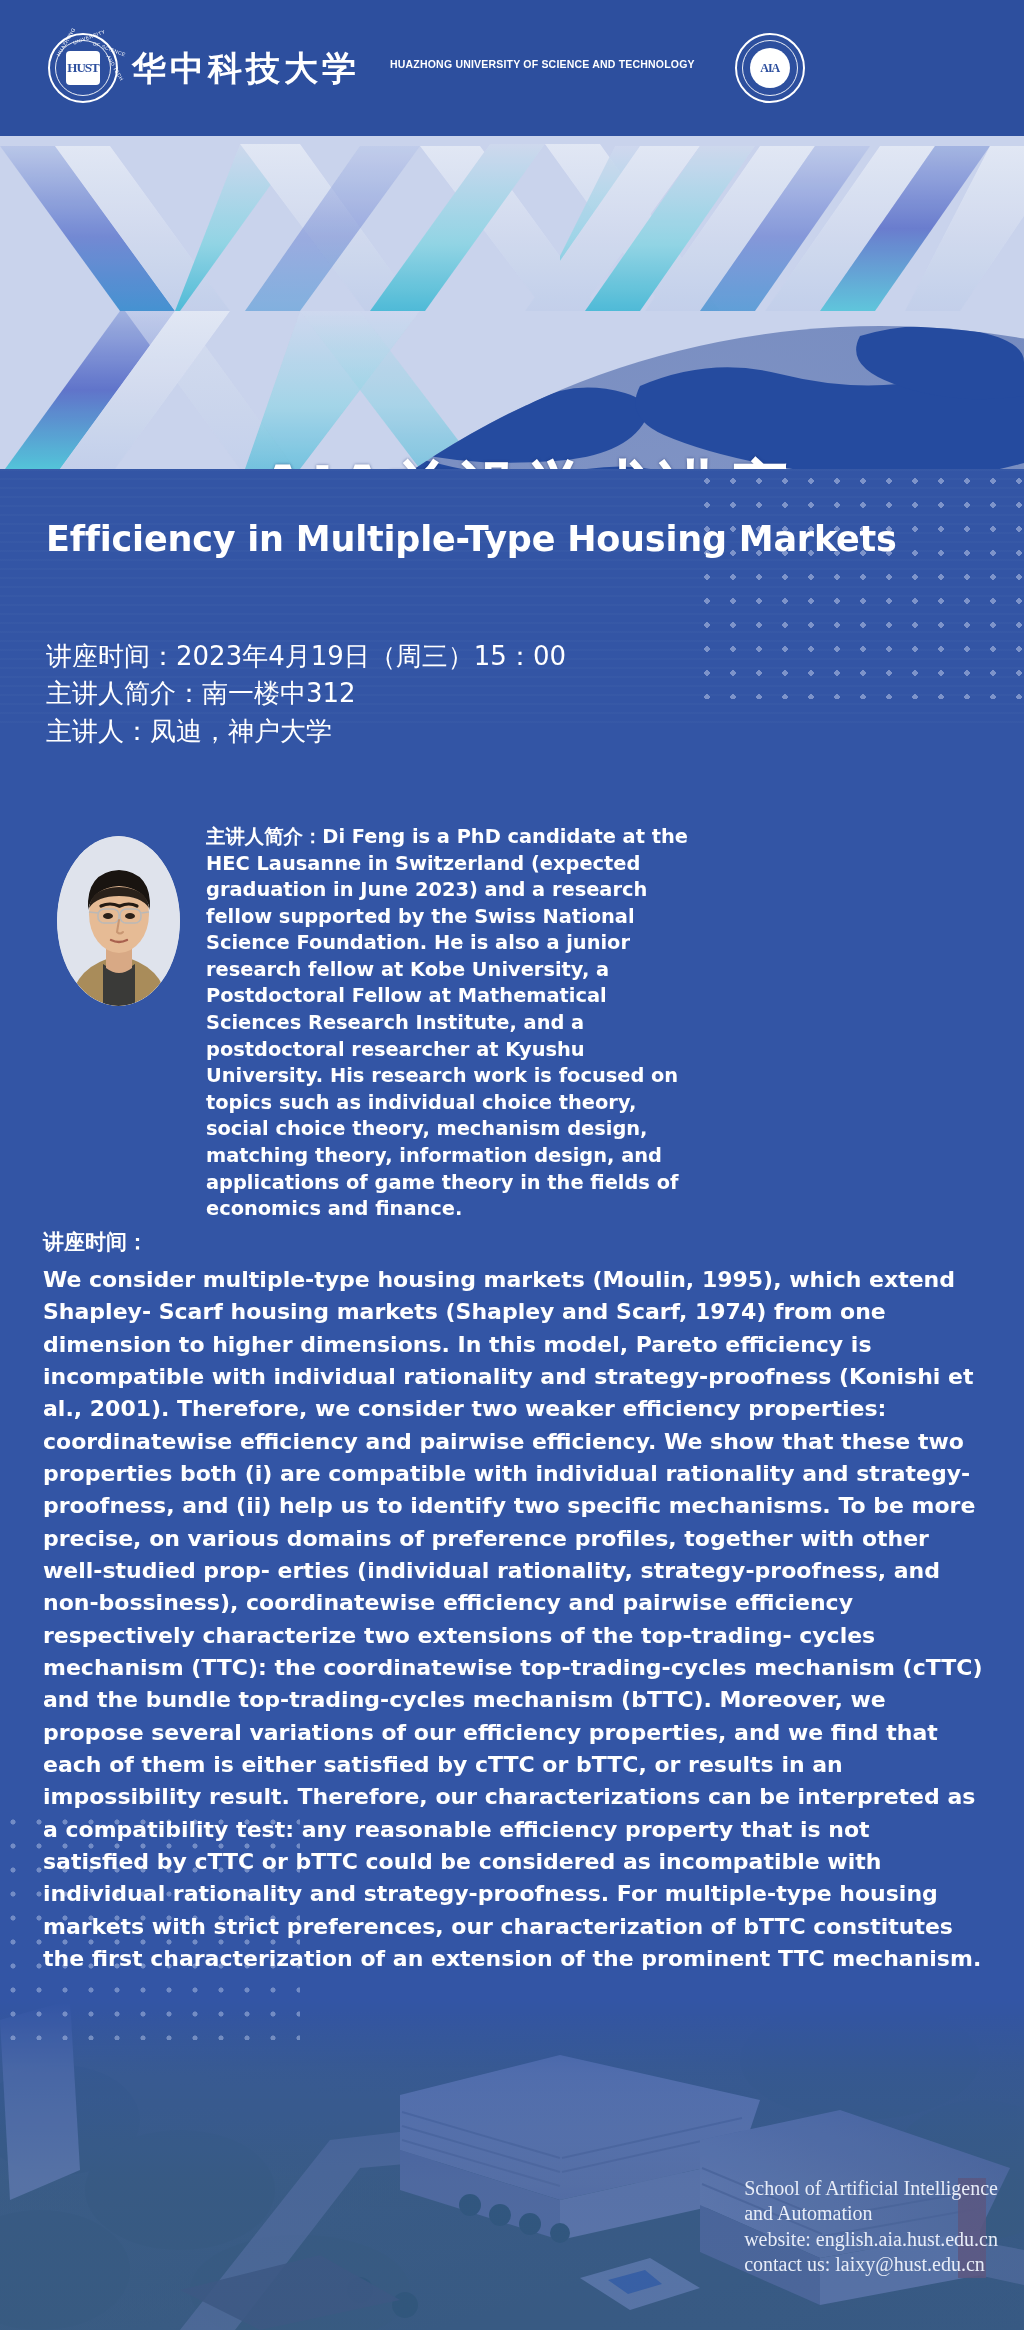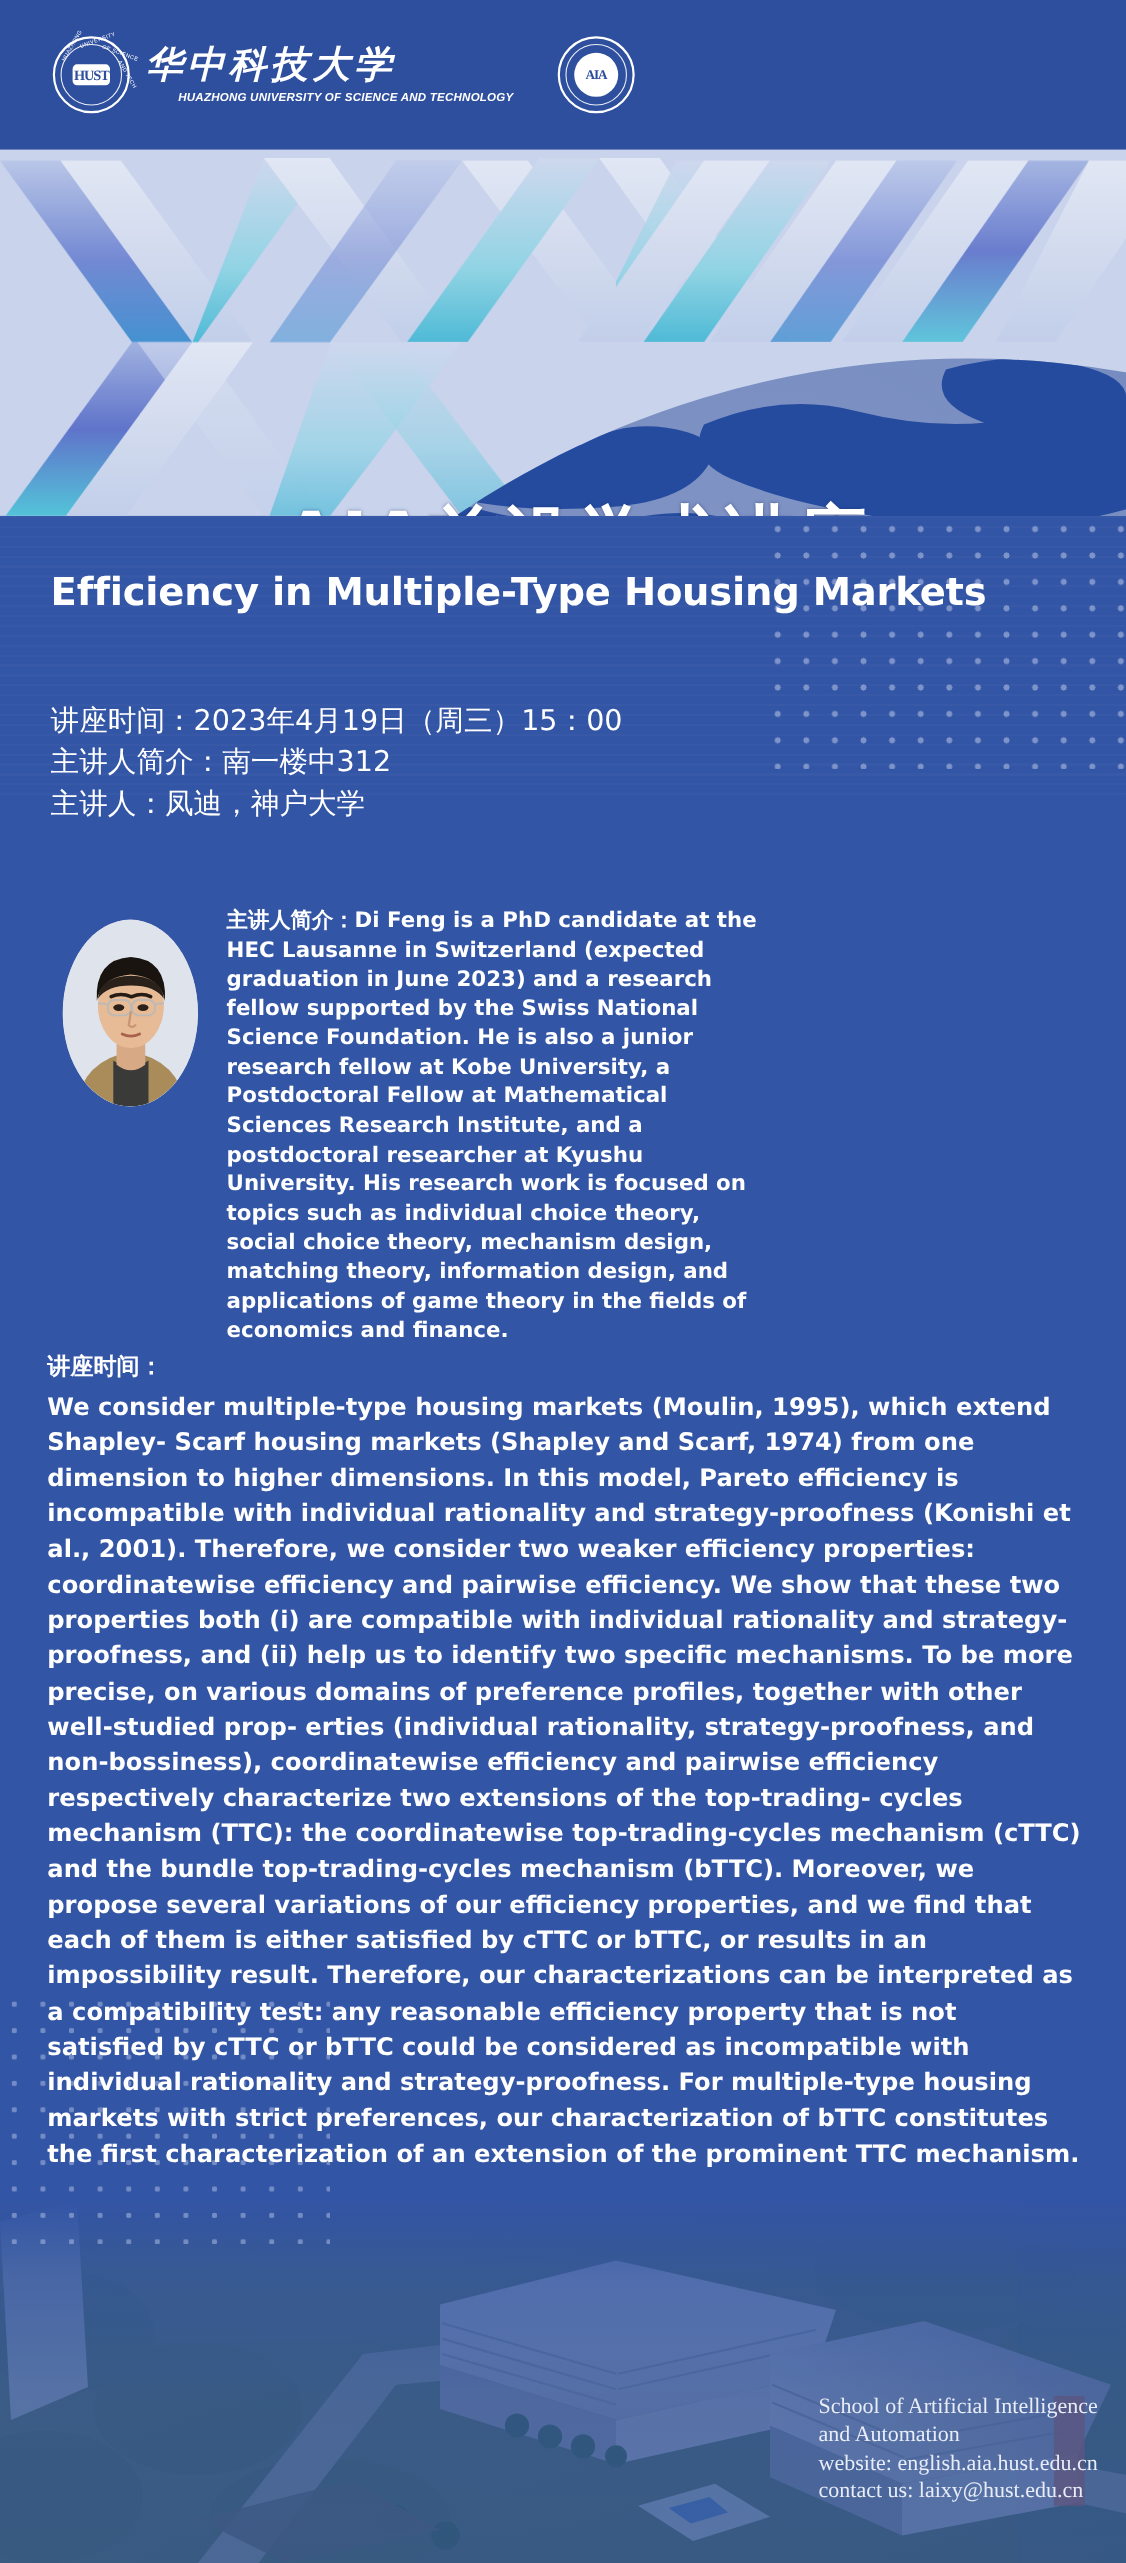--- a/index.html
+++ b/index.html
@@ -27,36 +27,36 @@
     width:70px; height:70px; border-radius:50%;
     border:2px solid #ffffff; position:relative; flex:none;
     background:#2d4f9e;
   }
   .seal::before{
     content:""; position:absolute; inset:5px; border-radius:50%;
     border:1px solid rgba(255,255,255,.9);
   }
   .seal-core{
     position:absolute; left:50%; top:50%; transform:translate(-50%,-50%);
-    width:34px; height:19px; border-radius:4px;
+    width:34px; height:34px; border-radius:4px;
     background:#ffffff; color:#2d4f9e;
     font-size:13px; font-weight:bold; letter-spacing:-1px;
     display:flex; align-items:center; justify-content:center;
     font-family:"Liberation Serif", serif;
   }
   .seal-ring-text{
     position:absolute; inset:0; border-radius:50%;
     font-size:5px; color:#fff; letter-spacing:.4px;
   }
   .seal-ring-text span{
     position:absolute; left:50%; top:3px;
     transform-origin:0 32px; white-space:nowrap;
   }
 
-  .hdr-texts{ display:flex; flex-direction:column; justify-content:center;font-style:italic; }
+  .hdr-texts{ display:flex; justify-content:center; }
   .hdr-cn{
     color:#ffffff; font-weight:bold; line-height:1;
     font-family:"DejaVu Sans", sans-serif;
   }
   .hdr-cn.big{ font-size:34px; letter-spacing:4px; }
   .hdr-cn.big2{ font-size:27px; letter-spacing:2px; }
   .hdr-en{
     color:#ffffff; font-size:10.5px; font-weight:bold; margin-top:7px;
     letter-spacing:.2px; white-space:nowrap;margin-left:30px;
   }

